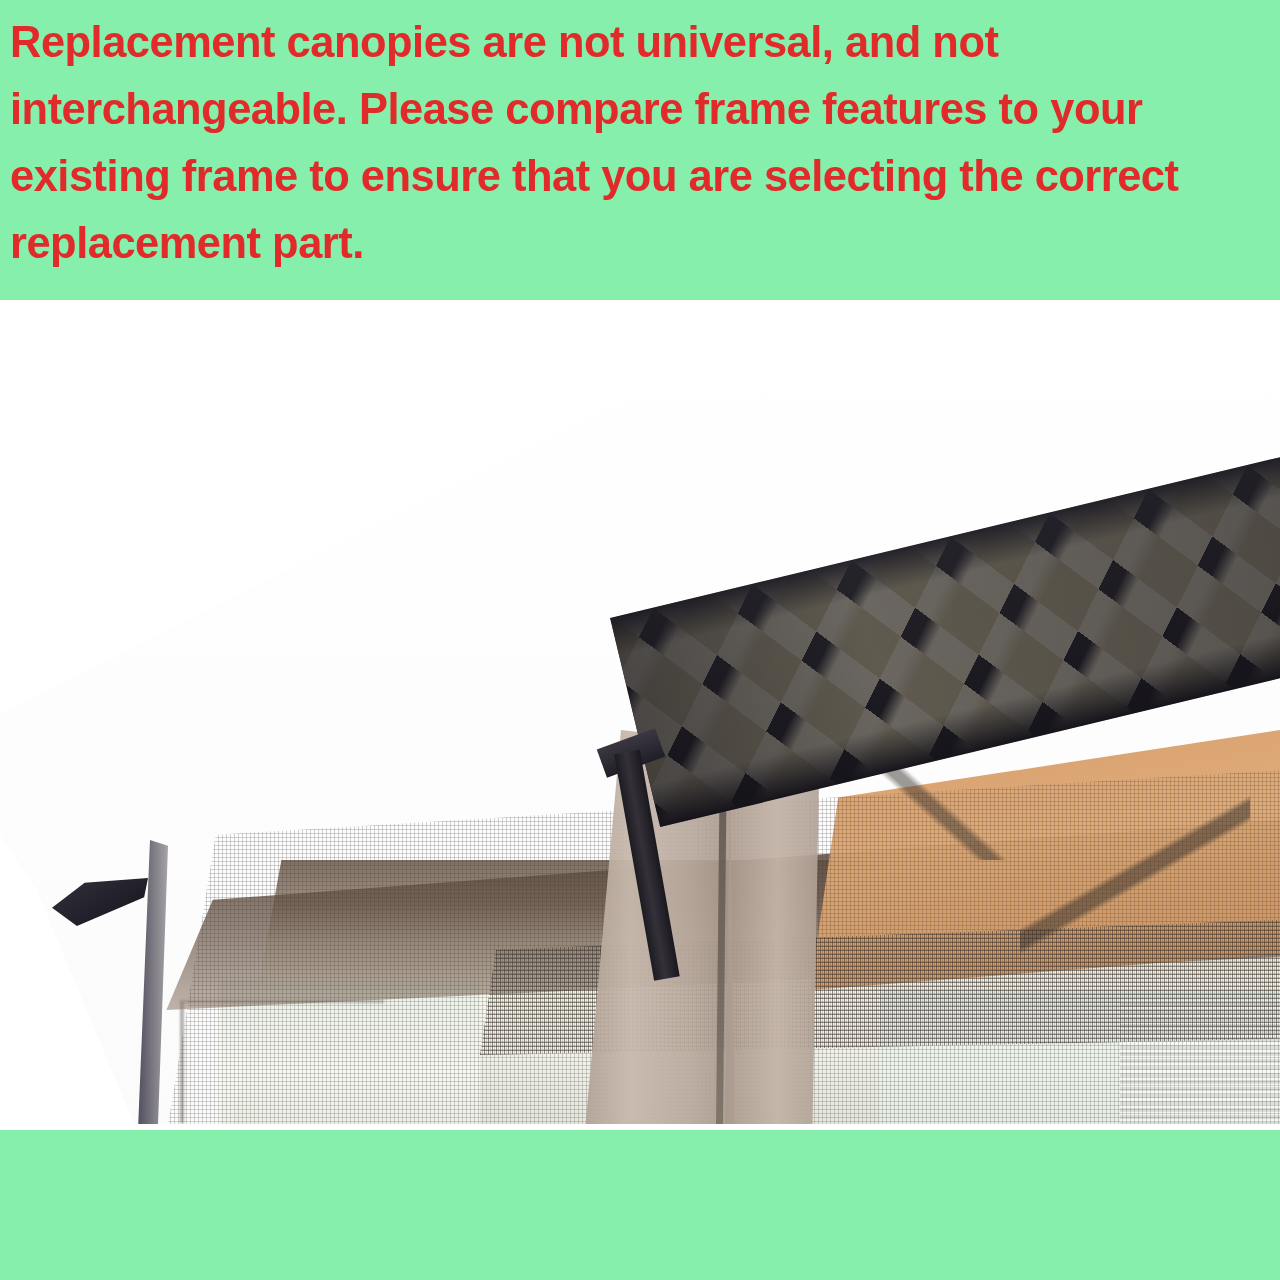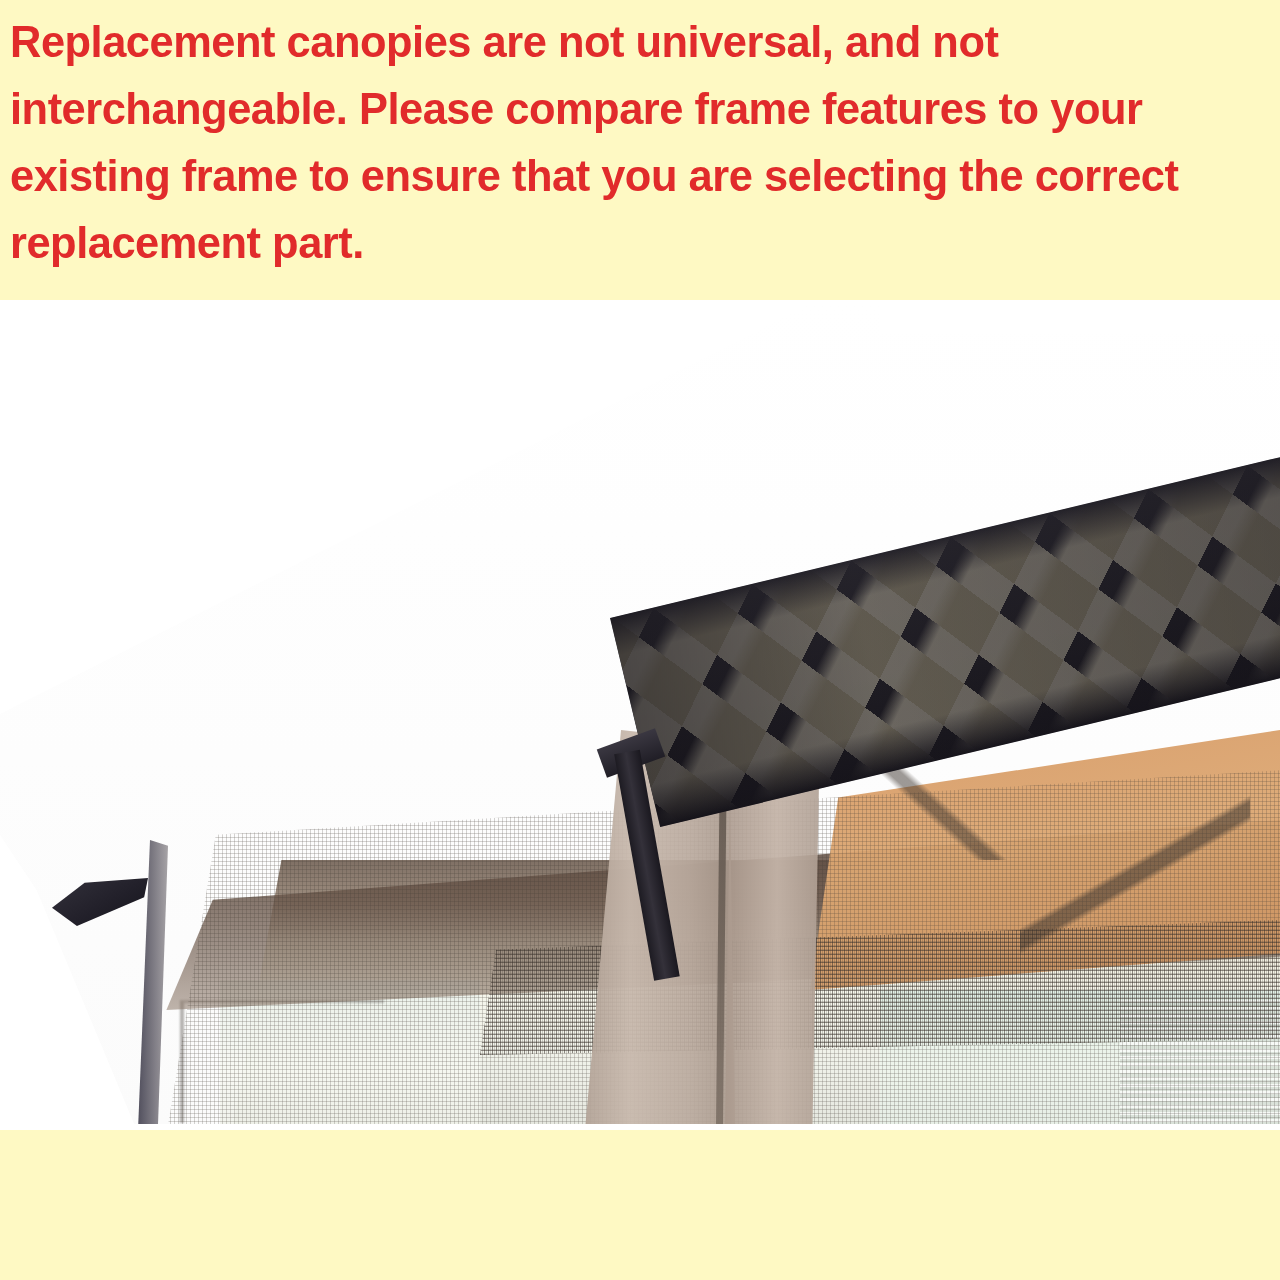--- a/index.html
+++ b/index.html
@@ -14,21 +14,21 @@
     font-family: "Liberation Sans", sans-serif;
     overflow: hidden;
     position: relative;
   }
 
   
   #page {
     position: relative;
     width: 1280px;
     height: 1280px;
-    background: #fef9c3;
+    background: #86efac;
   }
 
   
   #notice {
     position: absolute;
     left: 10px;
     top: 8px;
     width: 1245px;
   }
   .notice-line {

